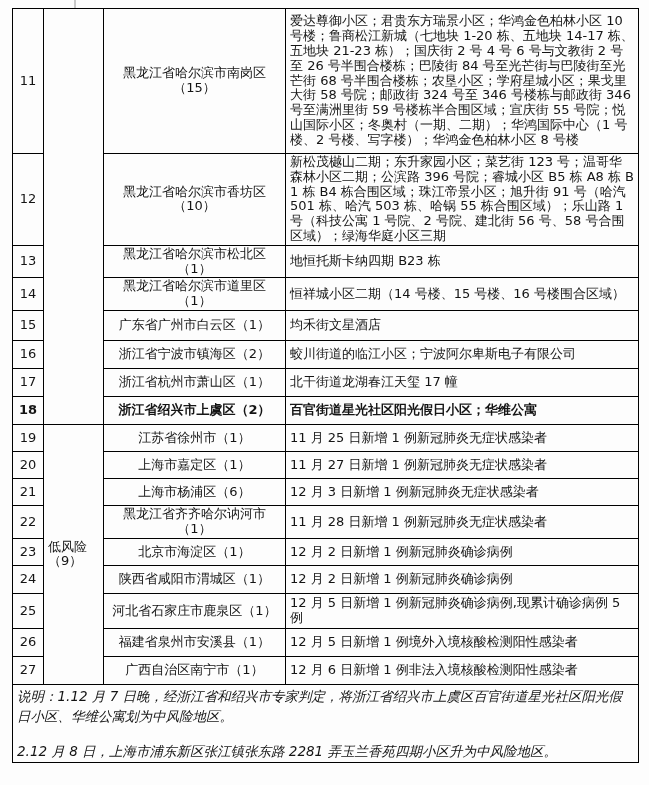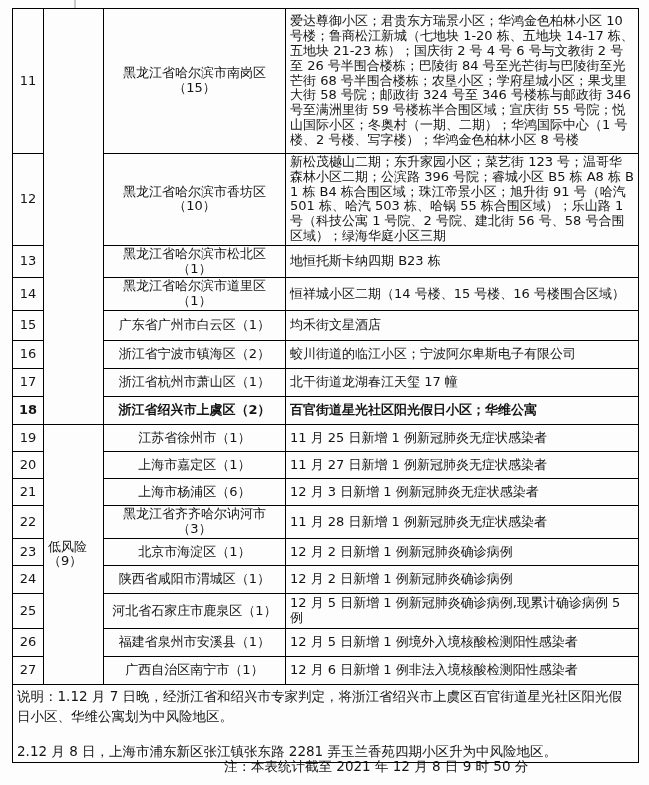--- a/index.html
+++ b/index.html
@@ -115,21 +115,21 @@
         <td class="detail">11 月 27 日新增 1 例新冠肺炎无症状感染者</td>
       </tr>
       <tr style="height:27px;margin-left:20px;">
         <td class="num">21</td>
         <td class="region">上海市杨浦区（6）</td>
         <td class="detail">12 月 3 日新增 1 例新冠肺炎无症状感染者</td>
       </tr>
       <tr style="height:33px;">
         <td class="num">22</td>
         <td class="region">黑龙江省齐齐哈尔讷河市
-（3）</td>
+（1）</td>
         <td class="detail">11 月 28 日新增 1 例新冠肺炎无症状感染者</td>
       </tr>
       <tr style="height:27px;">
         <td class="num">23</td>
         <td class="region">北京市海淀区（1）</td>
         <td class="detail">12 月 2 日新增 1 例新冠肺炎确诊病例</td>
       </tr>
       <tr style="height:28px;margin-top:8px;">
         <td class="num">24</td>
         <td class="region">陕西省咸阳市渭城区（1）</td>
@@ -143,23 +143,22 @@
       <tr style="height:28px;">
         <td class="num">26</td>
         <td class="region">福建省泉州市安溪县（1）</td>
         <td class="detail">12 月 5 日新增 1 例境外入境核酸检测阳性感染者</td>
       </tr>
       <tr style="height:28px;">
         <td class="num">27</td>
         <td class="region">广西自治区南宁市（1）</td>
         <td class="detail">12 月 6 日新增 1 例非法入境核酸检测阳性感染者</td>
       </tr>
-      <tr style="height:72px;">
+      <tr style="height:72px;font-style:italic;">
         <td class="notes-cell" colspan="4">
           <p class="notes-p">说明：1.12 月 7 日晚，经浙江省和绍兴市专家判定，将浙江省绍兴市上虞区百官街道星光社区阳光假日小区、华维公寓划为中风险地区。</p>
           <p class="notes-p notes-p2">2.12 月 8 日，上海市浦东新区张江镇张东路 2281 弄玉兰香苑四期小区升为中风险地区。</p>
         </td>
       </tr>
     </tbody>
   </table>
 
-  <div class="footer-note">注：本表统计截至 2021 年 12 月 8 日 9 时 50 分</div>
 </div>
 
 </body></html>

